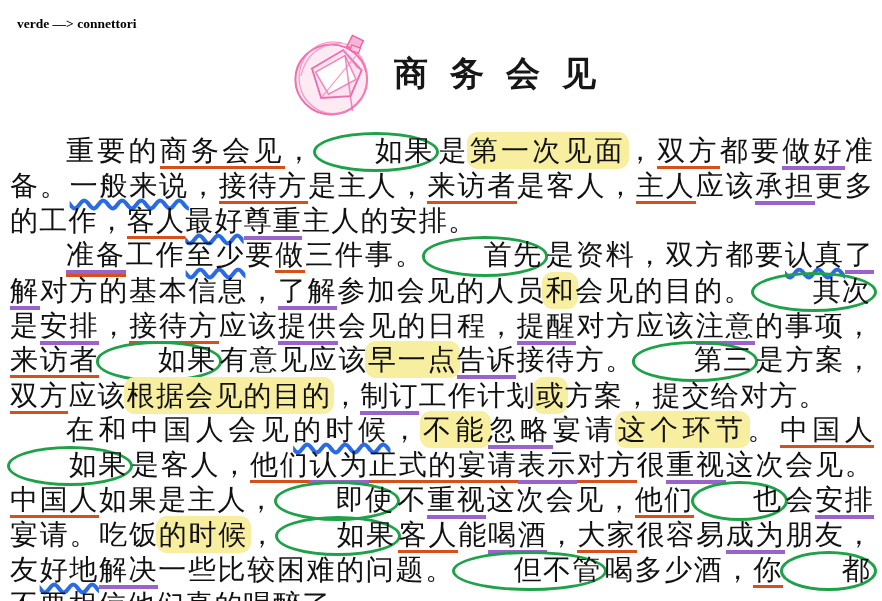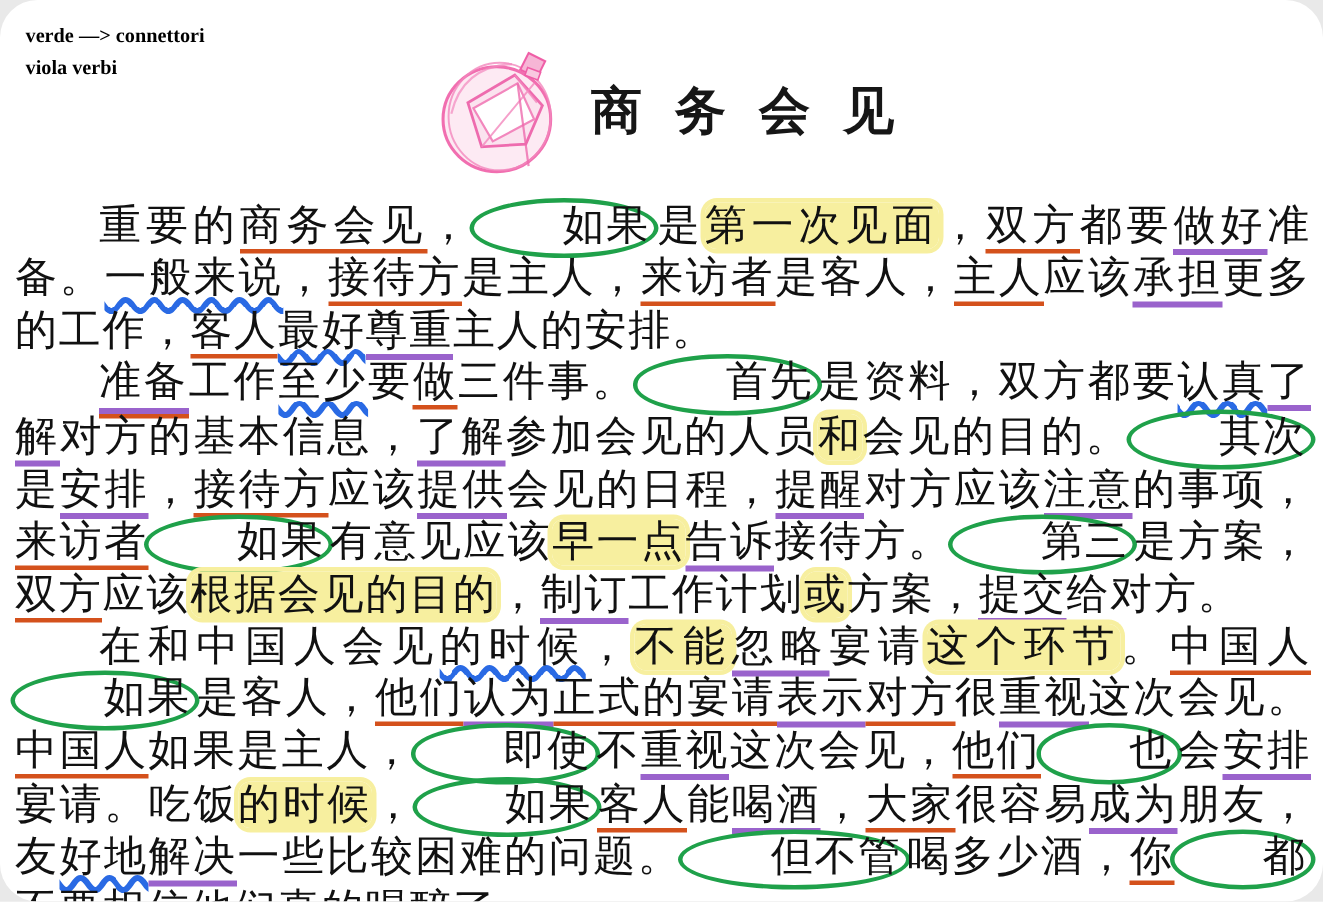--- a/index.html
+++ b/index.html
@@ -4,21 +4,20 @@
 <style>
   html,body { margin:0; padding:0; background:#e9e9e9; }
   .page {
     position:relative;
     width:882px; height:601px;
     margin:0 auto;
     background:#ffffff;
     overflow:hidden;
     font-family:"Liberation Serif","DejaVu Serif",serif;
     color:#111;
-    border-radius:25px;
   }
   
   .legend {
     position:absolute; top:14px; left:17px;
     font-size:13.5px; font-weight:bold; line-height:1.52;
     color:#000;
   }
   
   .header {
     position:absolute; top:28px; left:288px;
@@ -50,38 +49,36 @@
     border-radius:50%;
     padding:0 3px 2px 3px;
     margin:-3px -3px;
     line-height:1.15;
   }
   .an-p { border-bottom:4px solid var(--c-purple,#9a63cc); }       
   .an-r { border-bottom:3px solid var(--c-red,#d4511c); }          
   .an-p.an-r {
     border-bottom:4px solid var(--c-purple,#9a63cc);
     box-shadow:0 3px 0 var(--c-red,#d4511c);
-    font-family:Liberation Mono, monospace;
   }
   .an-b {                                   
     text-decoration:underline;
     text-decoration-style:wavy;
     text-decoration-color:var(--c-blue,#2a6ae4);
     text-decoration-thickness:3.5px;
     text-underline-offset:4px;
   }
 </style>
 </head>
 <body>
 
 <div class="page">
 
   <div class="legend">
     <div>verde —&gt; connettori</div>
-    <div>viola verbi</div>
   </div>
 
   <div class="header">
     <svg class="logo" viewBox="0 0 100 100" aria-hidden="true">
       <ellipse cx="47" cy="56" rx="39" ry="38" fill="#fbd9ea" opacity="0.55"></ellipse>
       <ellipse cx="47" cy="56" rx="39" ry="38" fill="none" stroke="#ef5fa7" stroke-width="2.2" opacity="0.9"></ellipse>
       <ellipse cx="49" cy="54" rx="37" ry="39" fill="none" stroke="#f287bd" stroke-width="1.4" opacity="0.8"></ellipse>
       <path d="M14 52 Q22 18 58 16" fill="none" stroke="#f287bd" stroke-width="1.6" opacity="0.7"></path>
       <polygon points="70,8 82,14 76,26 64,20" fill="#f6b6d6" stroke="#ef5fa7" stroke-width="1.5"></polygon>
       <rect x="68" y="20" width="10" height="6" transform="rotate(20 73 23)" fill="#f9c9e0" stroke="#ef5fa7" stroke-width="1.2"></rect>

